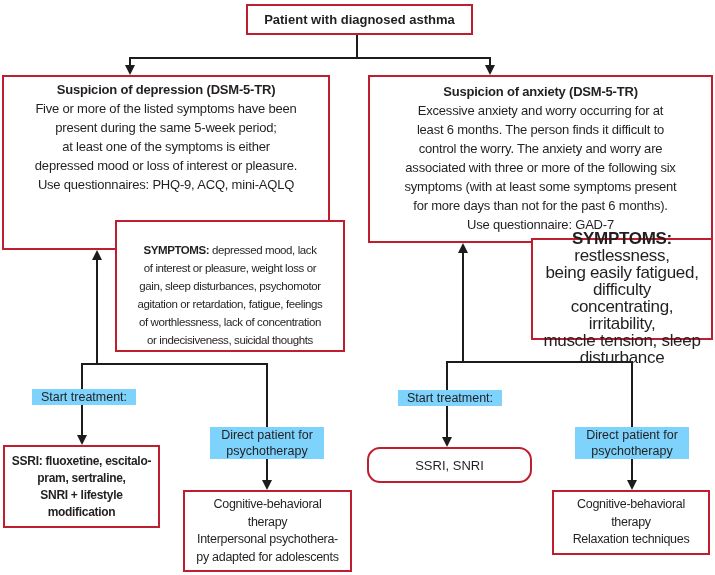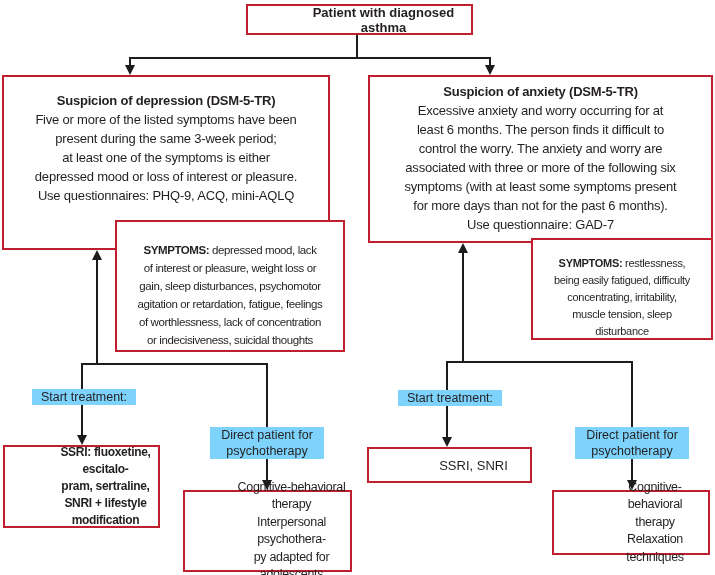--- a/index.html
+++ b/index.html
@@ -3,21 +3,21 @@
 <meta charset="utf-8">
 <style>
   html,body { margin:0; padding:0; background:#ffffff; }
   .stage {
     position:relative; width:715px; height:575px; background:#ffffff;
     font-family:"Liberation Sans", sans-serif; color:#231f20; overflow:hidden;
   }
   .rbox {
     position:absolute; box-sizing:border-box; background:#ffffff;
     border:2px solid #bf1e2e; display:flex; align-items:center;
-    justify-content:center; text-align:center;padding-left:48px;
+    justify-content:center; text-align:center;
   }
   .rbox.top-align { align-items:flex-start; }
   .pre { white-space:pre-line; }
   .b { font-weight:bold; }
   .vline, .hline { position:absolute; background:#1c1c1c; }
   .vline { width:2px; }
   .hline { height:2px; }
   .ah { position:absolute; width:0; height:0;
         border-left:5px solid transparent; border-right:5px solid transparent; }
   .ah.down { border-top:10px solid #1c1c1c; }
@@ -34,25 +34,25 @@
     <span>Patient with diagnosed asthma</span>
   </div>
 
   <div class="vline" style="left:356px;top:35px;height:22px;"></div>
   <div class="hline" style="left:129px;top:57px;width:362px;"></div>
   <div class="vline" style="left:129px;top:57px;height:10px;"></div>
   <div class="ah down" style="left:125px;top:65px;"></div>
   <div class="vline" style="left:489px;top:57px;height:10px;"></div>
   <div class="ah down" style="left:485px;top:65px;"></div>
 
-  <div class="rbox top-align" style="left:2px;top:75px;width:328px;height:175px;font-size:13px;line-height:19px;letter-spacing:-0.2px;padding:14px 6px;z-index:1;">
+  <div class="rbox top-align" style="left:2px;top:75px;width:328px;height:175px;font-size:13px;line-height:19px;letter-spacing:-0.2px;padding:3px 6px;z-index:1;">
     <div>
       <div class="b">Suspicion of depression (DSM-5-TR)</div>
       <div class="pre">Five or more of the listed symptoms have been
-present during the same 3-week period;
+present during the same 5-week period;
 at least one of the symptoms is either
 depressed mood or loss of interest or pleasure.
 Use questionnaires: PHQ-9, ACQ, mini-AQLQ</div>
     </div>
   </div>
 
   <div class="rbox top-align" style="left:368px;top:75px;width:345px;height:168px;font-size:13px;line-height:19px;letter-spacing:-0.2px;padding:5px 6px;z-index:1;">
     <div>
       <div class="b">Suspicion of anxiety (DSM-5-TR)</div>
       <div class="pre">Excessive anxiety and worry occurring for at
@@ -69,21 +69,21 @@
     <div class="pre">
       <span class="b">SYMPTOMS: </span><span>depressed mood, lack
 of interest or pleasure, weight loss or
 gain, sleep disturbances, psychomotor
 agitation or retardation, fatigue, feelings
 of worthlessness, lack of concentration
 or indecisiveness, suicidal thoughts</span>
     </div>
   </div>
 
-  <div class="rbox" style="left:531px;top:238px;width:182px;height:102px;font-size:11px;line-height:17px;letter-spacing:-0.3px;padding:4px;z-index:2;">
+  <div class="rbox" style="left:531px;top:238px;width:182px;height:102px;font-size:17px;line-height:17px;letter-spacing:-0.3px;padding:4px;z-index:2;">
     <div class="pre">
       <span class="b">SYMPTOMS: </span><span>restlessness,
 being easily fatigued, difficulty
 concentrating, irritability,
 muscle tension, sleep
 disturbance</span>
     </div>
   </div>
 
   <div class="ah up" style="left:92px;top:250px;"></div>
@@ -116,21 +116,21 @@
 modification</div>
   </div>
 
   <div class="rbox" style="left:183px;top:490px;width:169px;height:82px;font-size:12.5px;line-height:17.5px;letter-spacing:-0.3px;">
     <div class="pre">Cognitive-behavioral
 therapy
 Interpersonal psychothera-
 py adapted for adolescents</div>
   </div>
 
-  <div class="rbox" style="left:367px;top:447px;width:165px;height:36px;font-size:13px;">
+  <div class="rbox" style="left:367px;top:447px;width:165px;height:36px;font-size:13px;border-radius:13px;">
     <span>SSRI, SNRI</span>
   </div>
 
   <div class="rbox" style="left:552px;top:490px;width:158px;height:65px;font-size:12.5px;line-height:17.5px;letter-spacing:-0.3px;">
     <div class="pre">Cognitive-behavioral
 therapy
 Relaxation techniques</div>
   </div>
 
 </div>

